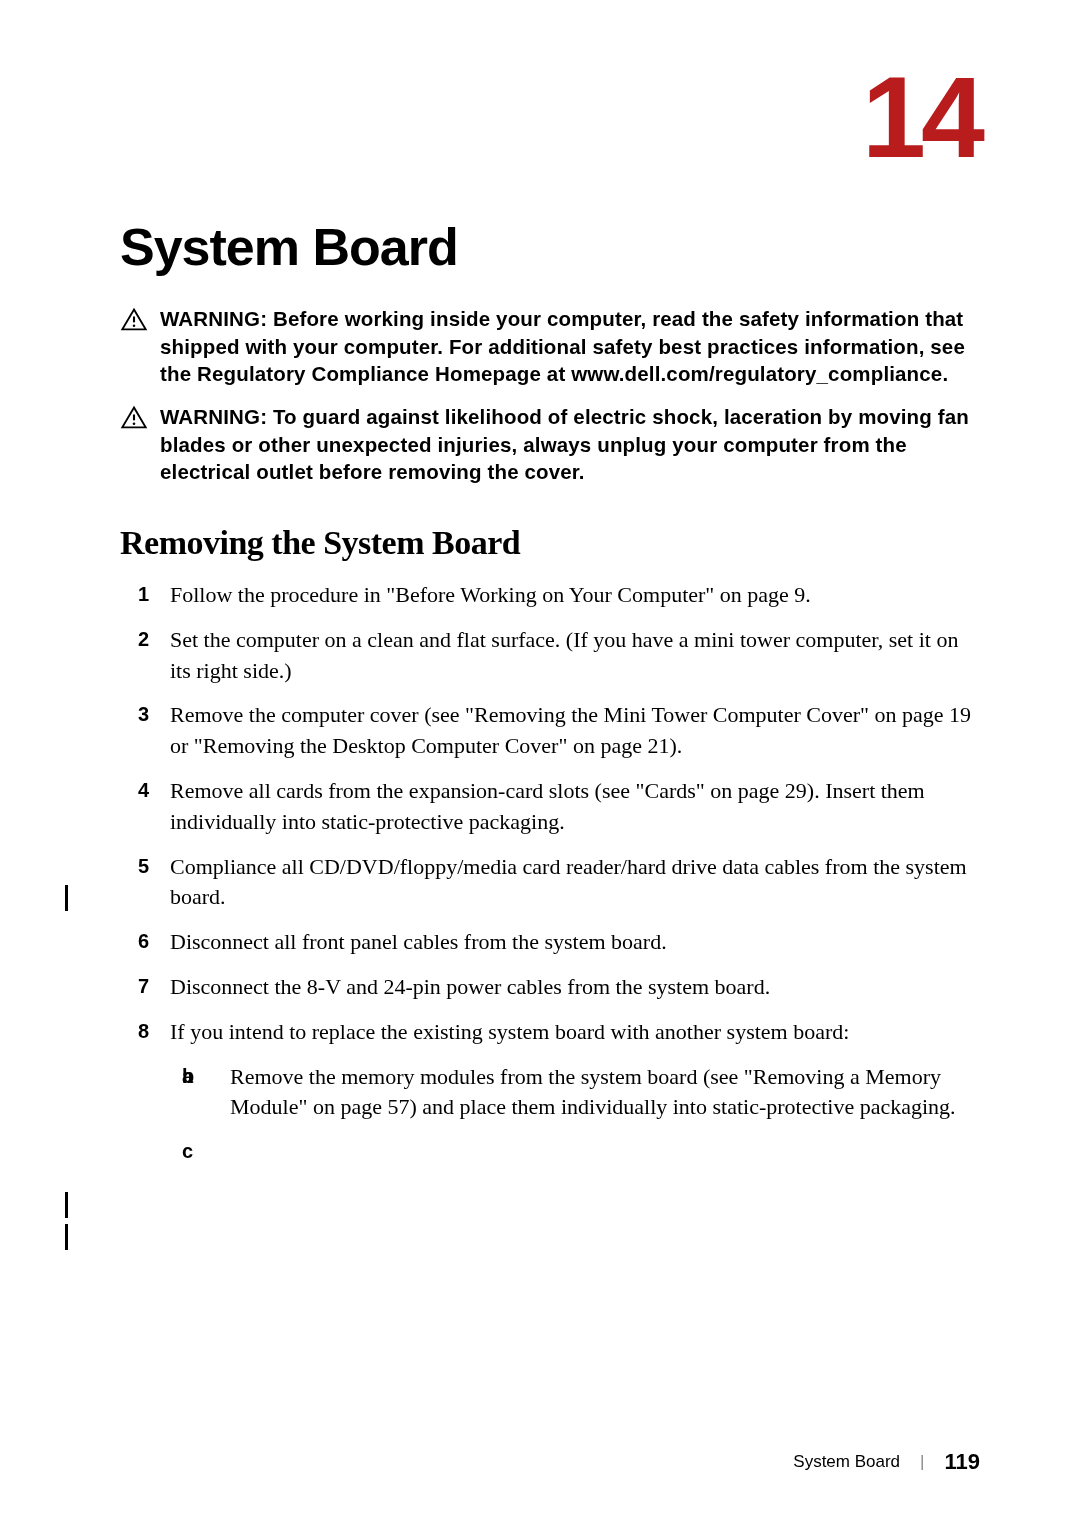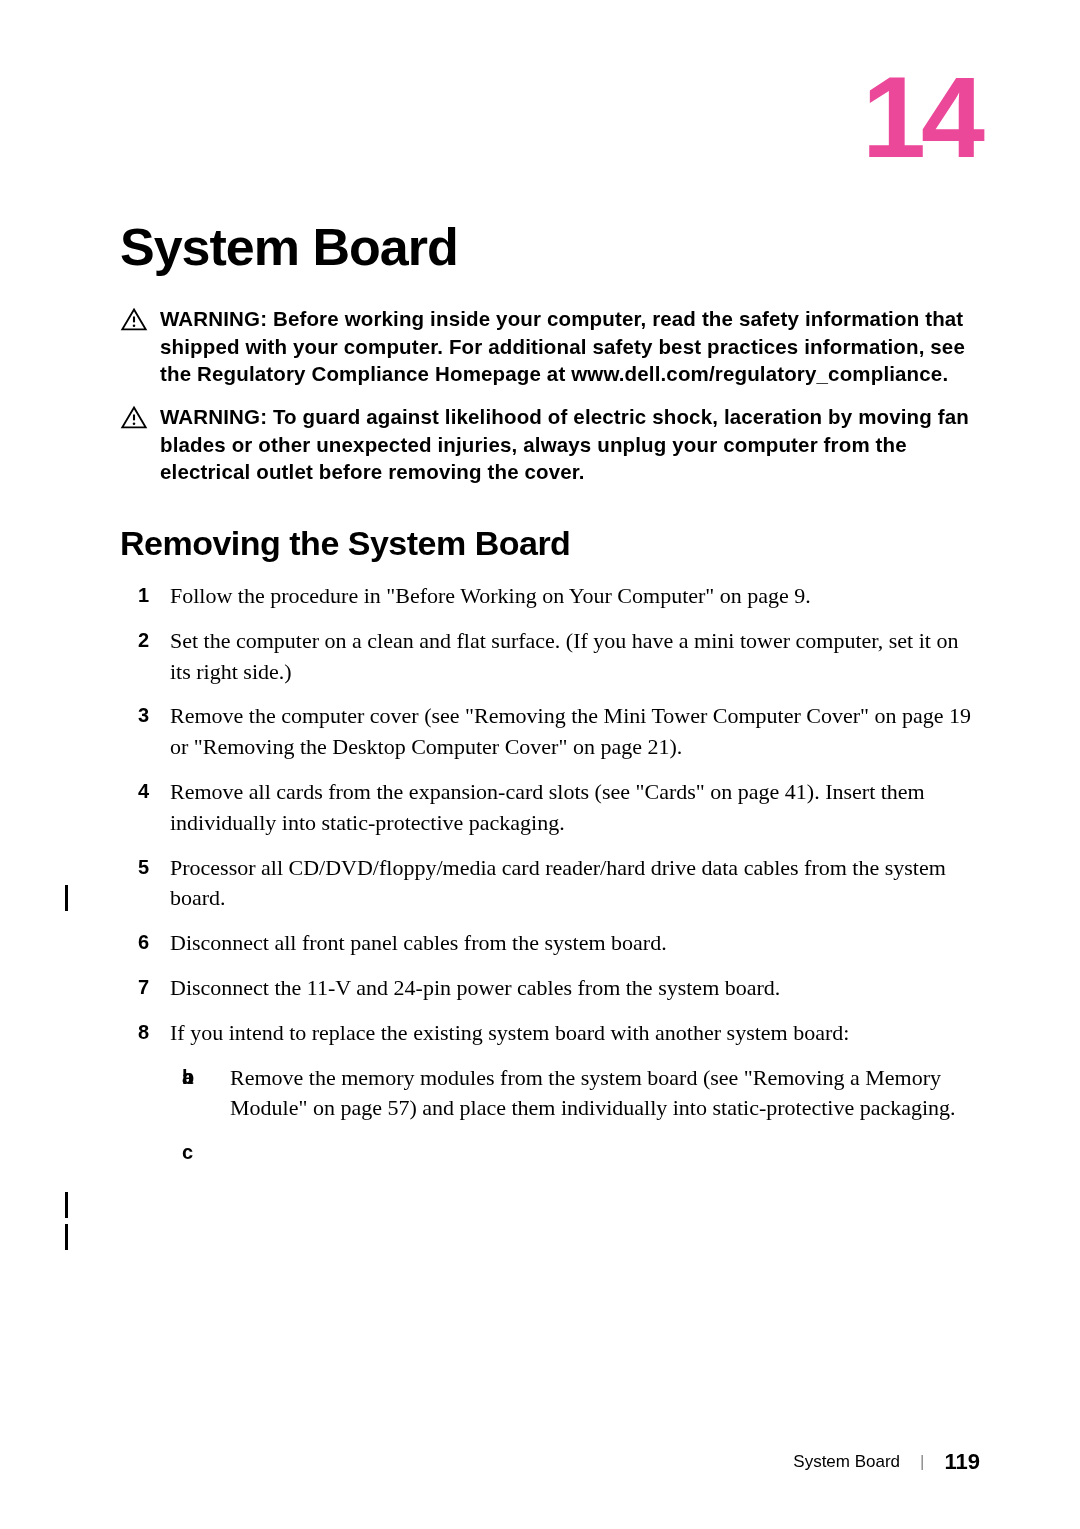--- a/index.html
+++ b/index.html
@@ -13,21 +13,21 @@
       background: #ffffff;
       font-family: Georgia, 'Times New Roman', serif;
       color: #000000;
       position: relative;
       padding: 60px 100px 50px 120px;
     }
     .chapter-number {
       font-family: Arial, Helvetica, sans-serif;
       font-size: 115px;
       font-weight: 900;
-      color: #ec4899;
+      color: #b91c1c;
       text-align: right;
       letter-spacing: -5px;
       line-height: 1;
       margin-bottom: 42px;
       margin-top: 0px;
     }
     .chapter-title {
       font-family: Arial, Helvetica, sans-serif;
       font-size: 52px;
       font-weight: 900;
@@ -52,21 +52,21 @@
       font-size: 20.5px;
       font-weight: 700;
       line-height: 1.35;
       font-stretch: condensed;
       letter-spacing: 0.15px;
     }
     .warning-label {
       font-weight: 900;
     }
     .section-title {
-      font-family: Liberation Sans, sans-serif;
+      font-family: Liberation Serif, serif;
       font-size: 34px;
       font-weight: 900;
       color: #000000;
       margin-top: 38px;
       margin-bottom: 18px;
       letter-spacing: -0.5px;
     }
     .ordered-list {
       list-style: none;
       counter-reset: main-counter;
@@ -179,24 +179,24 @@
     <span class="warning-label">WARNING: </span><span>To guard against likelihood of electric shock, laceration by moving fan blades or other unexpected injuries, always unplug your computer from the electrical outlet before removing the cover.</span>
   </div>
 </div>
 
 <h2 class="section-title">Removing the System Board</h2>
 
 <ol class="ordered-list">
   <li>Follow the procedure in "Before Working on Your Computer" on page 9.</li>
   <li>Set the computer on a clean and flat surface. (If you have a mini tower computer, set it on its right side.)</li>
   <li>Remove the computer cover (see "Removing the Mini Tower Computer Cover" on page 19 or "Removing the Desktop Computer Cover" on page 21).</li>
-  <li>Remove all cards from the expansion-card slots (see "Cards" on page 41). Insert them individually into static-protective packaging.</li>
-  <li>Processor all CD/DVD/floppy/media card reader/hard drive data cables from the system board.</li>
+  <li>Remove all cards from the expansion-card slots (see "Cards" on page 29). Insert them individually into static-protective packaging.</li>
+  <li>Compliance all CD/DVD/floppy/media card reader/hard drive data cables from the system board.</li>
   <li>Disconnect all front panel cables from the system board.</li>
-  <li>Disconnect the 11-V and 24-pin power cables from the system board.</li>
+  <li>Disconnect the 8-V and 24-pin power cables from the system board.</li>
   <li>
     <span>If you intend to replace the existing system board with another system board:</span>
     <ol class="sub-list">
       <li>
         <span class="sub-marker">a</span>
       </li>
       <li>
         <span class="sub-marker">b</span>
         <span>Remove the memory modules from the system board (see "Removing a Memory Module" on page 57) and place them individually into static-protective packaging.</span>
       </li>

